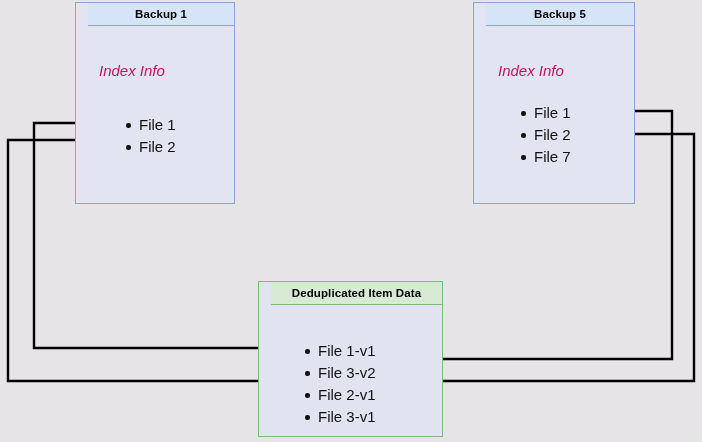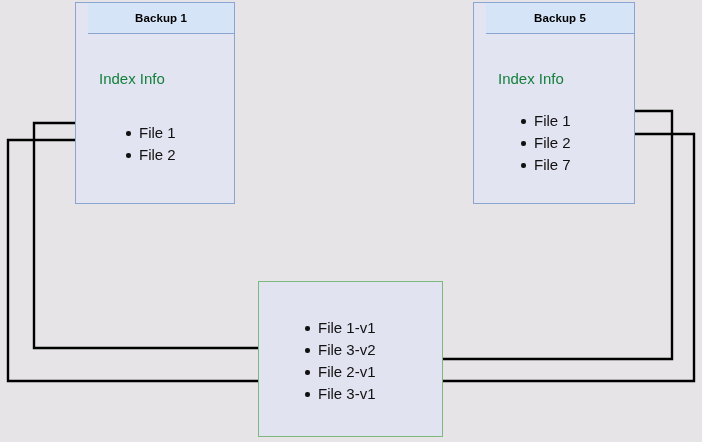--- a/index.html
+++ b/index.html
@@ -29,41 +29,42 @@
   }
   .node {
     position: absolute;
     box-sizing: border-box;
     border: 1.6px solid #8aa6d0;
     background: #e2e3f0;
   }
   .node.backup { background: #e3e4f1; }
   .node-header {
     box-sizing: border-box;
-    height: 31px;
+    height: 23px;
     background: #d6e4f8;
     border-bottom: 1.6px solid #8aa6d0;
     display: flex;
     align-items: center;
     justify-content: center;
     font-size: 11.5px;
     font-weight: bold;
     color: #000;
     letter-spacing: 0.1px;
     margin-left: 12px;
   }
   .node-body {
     position: relative;
     height: calc(100% - 23px);
   }
   .index-label {
     position: absolute;
     font-size: 15px;
-    color: #15803d;
+    color: #be185d;
     white-space: nowrap;
+    font-style: italic;
   }
   .file-list {
     position: absolute;
     margin: 0;
     padding: 0;
     list-style: none;
   }
   .file-list li {
     font-size: 15px;
     color: #111;
@@ -137,20 +138,21 @@
       <div class="index-label" style="left:24px; top:36px;">Index Info</div>
       <ul class="file-list" style="left:45px; top:76px;">
         <li>File 1</li>
         <li>File 2</li>
         <li>File 7</li>
       </ul>
     </div>
   </div>
 
   <div class="node dedup" style="left:258px; top:281px; width:185px; height:156px;">
+    <div class="node-header">Deduplicated Item Data</div>
     <div class="node-body">
       <ul class="file-list" style="left:44px; top:35px;">
         <li>File 1-v1</li>
         <li>File 3-v2</li>
         <li>File 2-v1</li>
         <li>File 3-v1</li>
       </ul>
     </div>
   </div>
 

